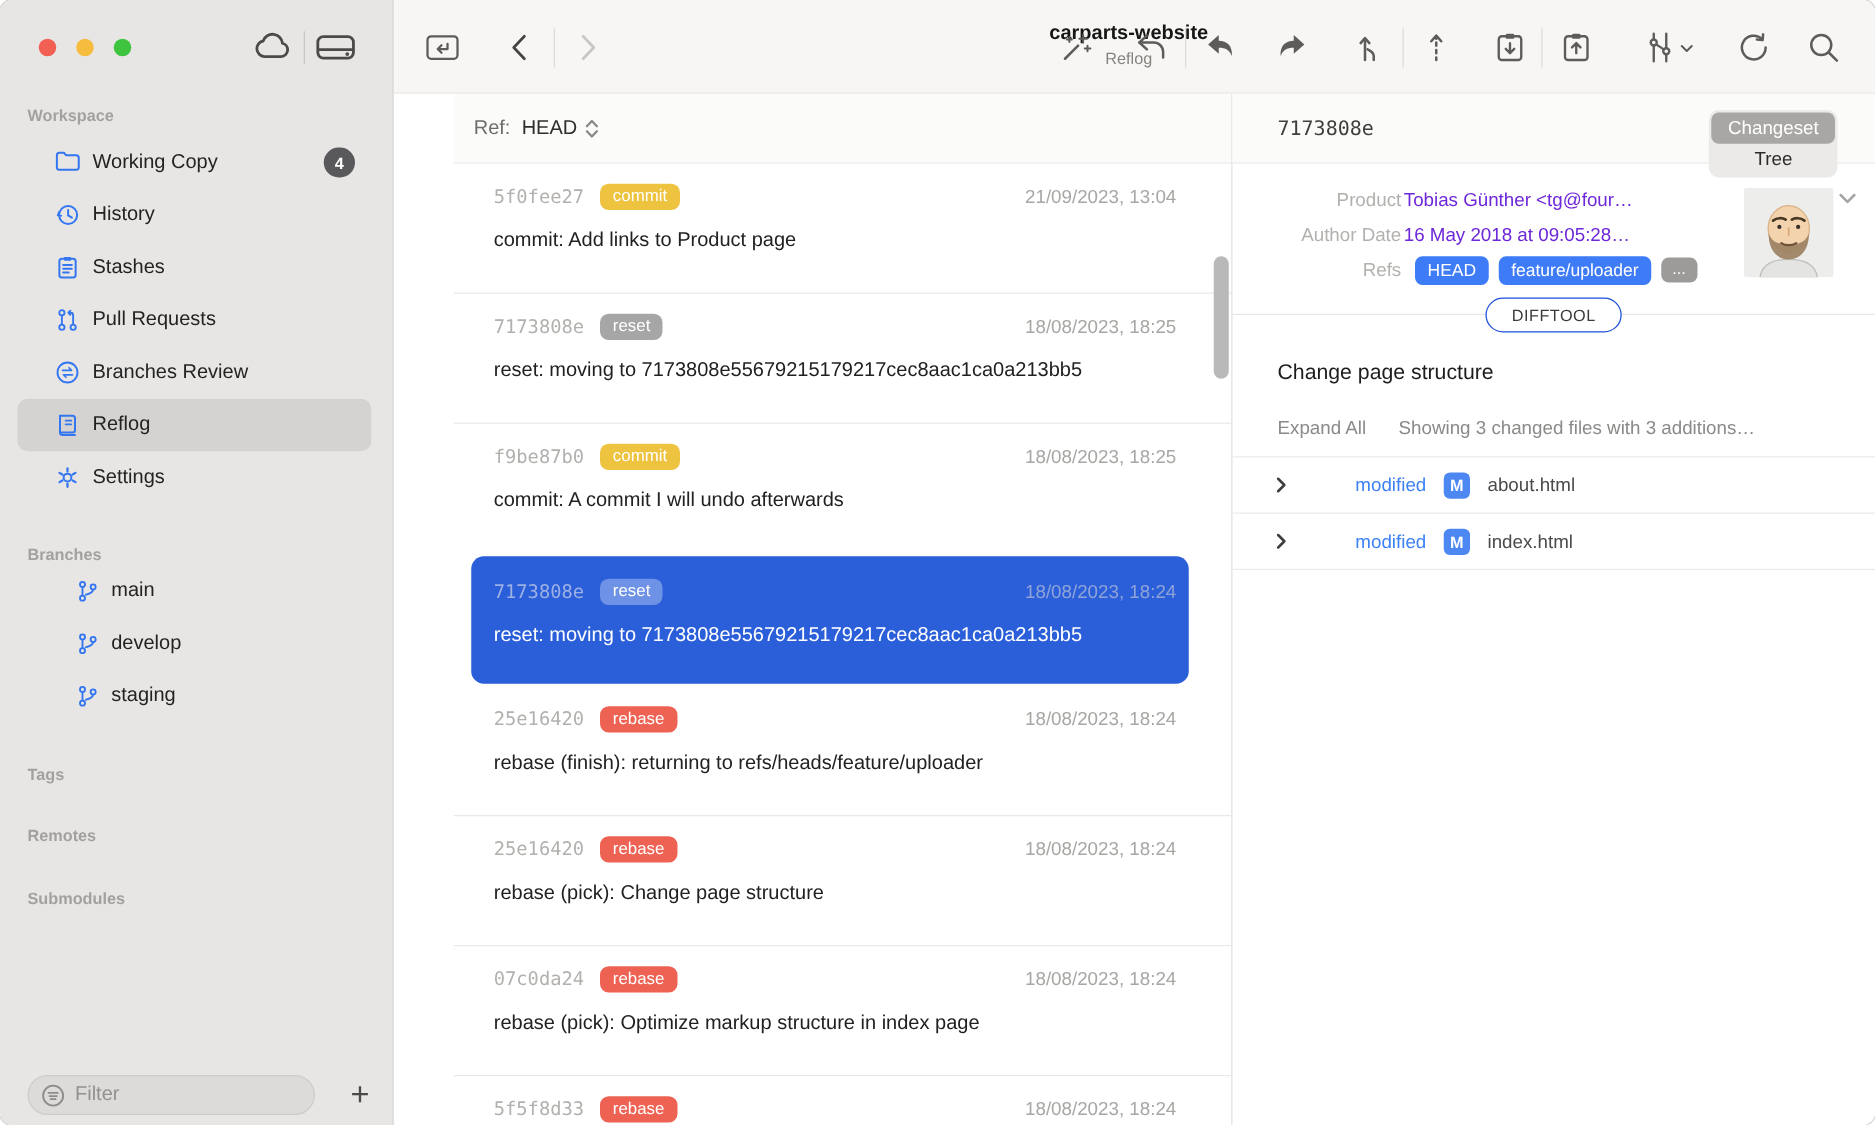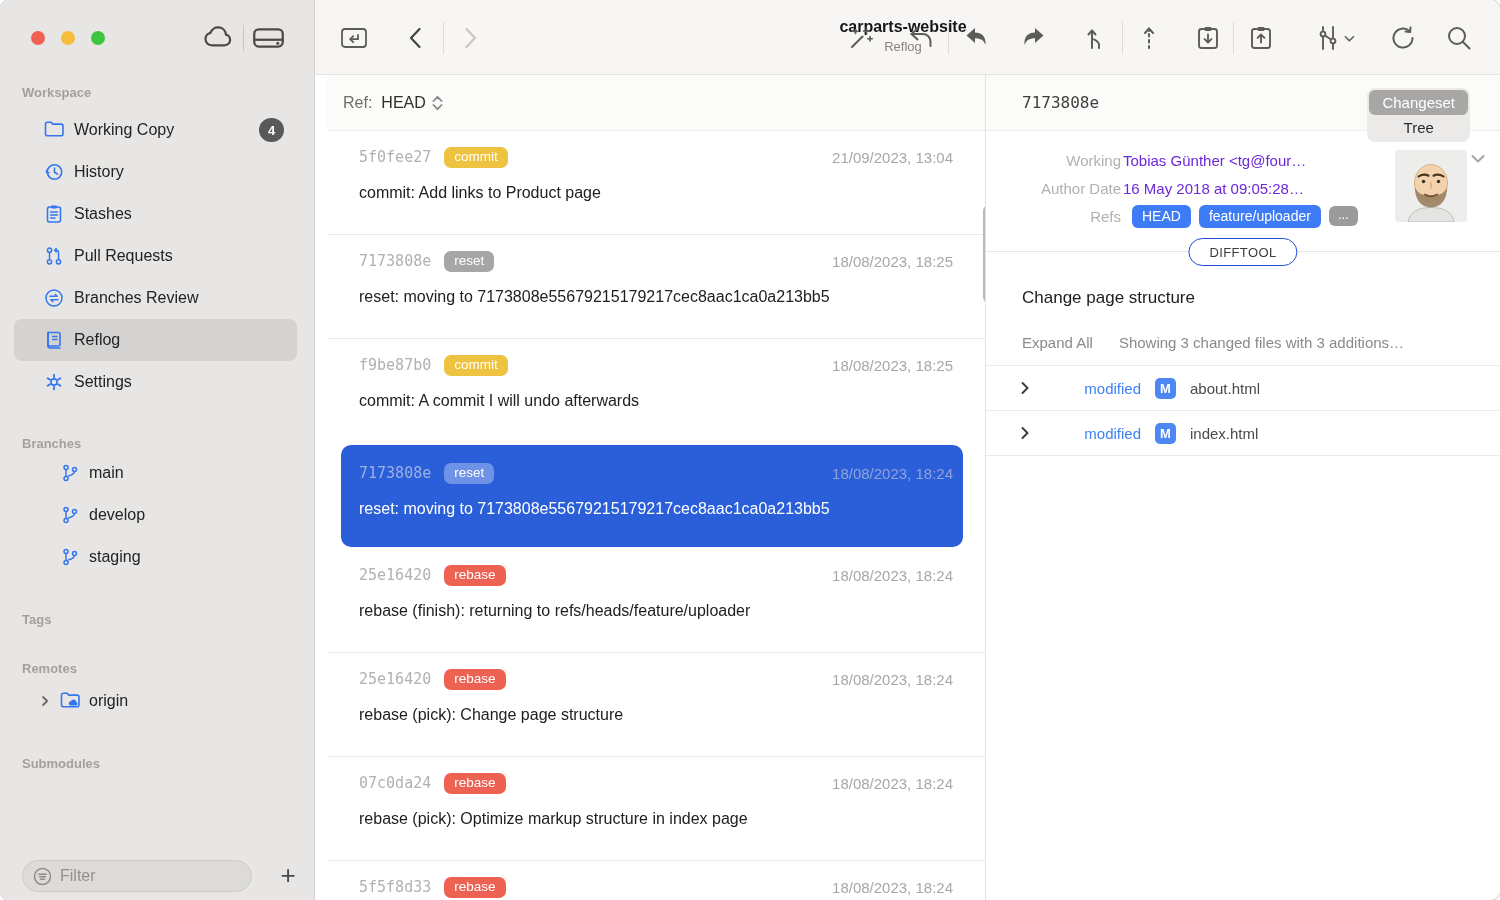--- a/index.html
+++ b/index.html
@@ -38,21 +38,21 @@
   .toolbar { position:absolute; left:315px; top:0; width:1185px; height:75px; background:#f7f6f4; border-bottom:1px solid #e6e4e2; }
   .tb-ico { position:absolute; top:24px; width:28px; height:28px; color:#5d5c5a; background:none; border:none; padding:0; }
   .tb-ico.disabled { color:#c9c7c5; }
   .tb-ico.dark { color:#454442; }
   .tb-sep { position:absolute; top:22px; width:1px; height:32px; background:#dedcda; }
   .tb-title { position:absolute; left:443px; top:18px; width:290px; text-align:center; }
   .tb-title .t1 { font-size:16px; font-weight:700; color:#161616; }
   .tb-title .t2 { font-size:13px; color:#86847f; margin-top:3px; }
 
   
-  .middle { position:absolute; left:327px; top:75px; width:670px; height:825px; background:#fff; overflow:hidden; }
+  .middle { position:absolute; left:315px; top:75px; width:670px; height:825px; background:#fff; overflow:hidden;padding-left:48px; }
   .refbar { height:56px; background:#fbfbfa; border-bottom:1px solid #ececea; display:flex; align-items:center; padding-left:16px; }
   .refbar .r1 { font-size:16px; color:#6f6d6a; }
   .refbar .r2 { font-size:16px; color:#2e2e2c; margin-left:9px; }
   .refbar .updown { margin-left:5px; color:#8a8886; }
   .loglist { }
   .logrow { height:104px; padding:16px 44px 0 32px; border-bottom:1px solid #e9e9e8; position:relative; }
   .logrow.pre-sel { border-bottom:none; }
   .logrow .line1 { display:flex; align-items:center; }
   .hash { font-family:"DejaVu Sans Mono",monospace; font-size:15px; color:#b3b1ae; }
   .logbadge { margin-left:13px; padding:3px 10px 4px; border-radius:7px; font-size:13.5px; color:#fff; line-height:1; }
@@ -243,36 +243,20 @@
                 <circle cx="14.5" cy="6.5" r="2" fill="none" stroke="currentColor" stroke-width="1.5"></circle>
                 <path d="M6 6.5v7M14.5 8.5c0 2.6-3.2 3.6-6.4 4.4" fill="none" stroke="currentColor" stroke-width="1.5"></path>
               </svg>
             </span>
           <span class="lbl">staging</span>
         </div>
       </div>
 
       <div class="side-header gap34">Tags</div>
       <div class="side-header gap33">Remotes</div>
-      <div class="side-items" style="margin-top:3px;">
-        <div class="side-item tree-item">
-          <span class="chev">
-              <svg viewBox="0 0 14 14">
-                <path d="M5 3l4.2 4L5 11" fill="none" stroke="currentColor" stroke-width="1.8" stroke-linecap="round" stroke-linejoin="round"></path>
-              </svg>
-            </span>
-          <span class="ico">
-              <svg viewBox="0 0 20 18">
-                <path d="M1.5 4.2c0-1.1.9-2 2-2h3.6l1.7 1.9h8.2c1.1 0 2 .9 2 2v7.7c0 1.1-.9 2-2 2H3.5c-1.1 0-2-.9-2-2z" fill="none" stroke="currentColor" stroke-width="1.6" stroke-linejoin="round"></path>
-                <path d="M10.2 14.6a2.2 2.2 0 0 1 .6-4.3 2.9 2.9 0 0 1 5.6.7 1.9 1.9 0 0 1-.4 3.6z" fill="currentColor"></path>
-              </svg>
-            </span>
-          <span class="lbl">origin</span>
-        </div>
-      </div>
 
       <div class="side-header gap34">Submodules</div>
     </div>
 
     <div class="filter-wrap">
       <span class="ico">
           <svg viewBox="0 0 19 19">
             <circle cx="9.5" cy="9.5" r="8" fill="none" stroke="currentColor" stroke-width="1.5"></circle>
             <path d="M5.8 7.3h7.4M6.6 9.8h5.8M7.5 12.3h4" stroke="currentColor" stroke-width="1.4" stroke-linecap="round"></path>
           </svg>
@@ -464,21 +448,21 @@
     <div class="detail-header">
       <span class="detail-hash">7173808e</span>
       <div class="seg">
         <button class="seg-btn active">Changeset</button>
         <button class="seg-btn">Tree</button>
       </div>
     </div>
 
     <div class="author-block">
       <div class="meta-row">
-        <span class="meta-label">Working</span>
+        <span class="meta-label">Product</span>
         <span class="meta-value">Tobias Günther &lt;tg@four…</span>
       </div>
       <div class="meta-row">
         <span class="meta-label">Author Date</span>
         <span class="meta-value">16 May 2018 at 09:05:28…</span>
       </div>
       <div class="meta-row">
         <span class="meta-label">Refs</span>
         <span class="refs-pills">
           <button class="ref-pill">HEAD</button>

